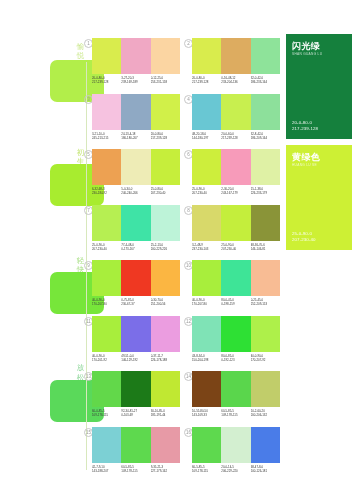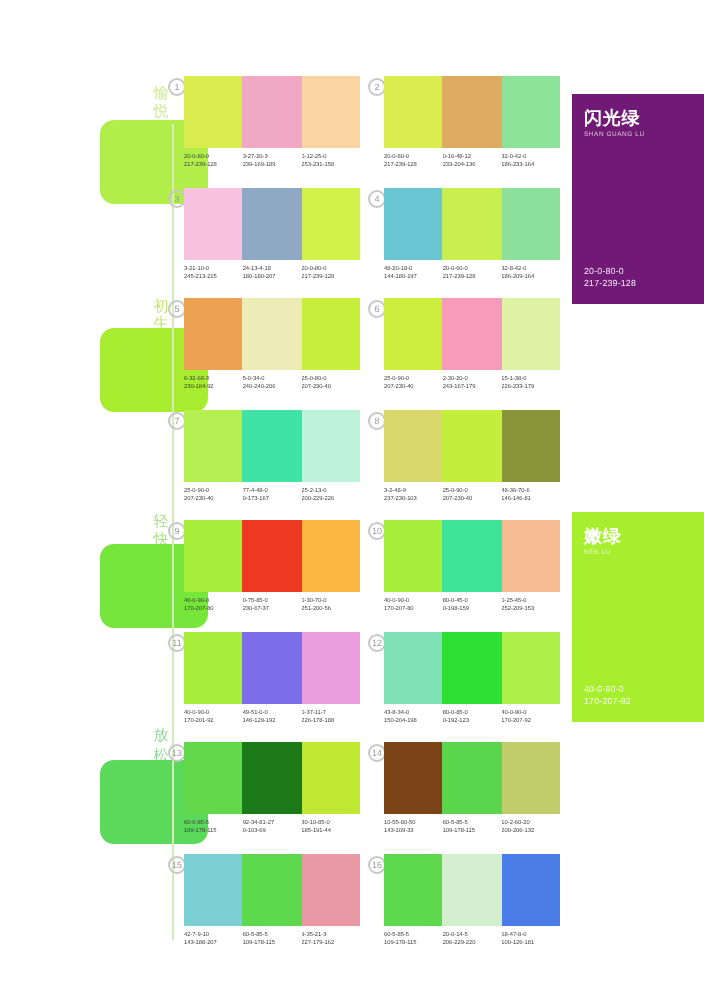--- a/index.html
+++ b/index.html
@@ -540,31 +540,31 @@
           </div>
           <div class="code-cell">
             <span class="code-cmyk">68-47-8-0</span>
             <span class="code-rgb">100-126-181</span>
           </div>
         </div>
       </div>
     </div>
 
   <div id="named-column">
-      <div class="named-panel" style="background: #701a75; top: 13px;">
+      <div class="named-panel" style="background: #15803d; top: 0px;">
         <div class="named-title">闪光绿</div>
         <div class="named-pinyin">SHAN GUANG LU</div>
         <div class="named-codes">
           <div>20-0-80-0</div>
           <div>217-239-128</div>
         </div>
       </div>
-      <div class="named-panel" style="background: rgb(166, 238, 46); top: 222px;">
-        <div class="named-title">嫩绿</div>
-        <div class="named-pinyin">NEN LU</div>
+      <div class="named-panel" style="background: rgb(205, 240, 52); top: 111px;">
+        <div class="named-title">黄绿色</div>
+        <div class="named-pinyin">HUANG LU SE</div>
         <div class="named-codes">
-          <div>40-0-90-0</div>
-          <div>170-207-92</div>
+          <div>25-0-90-0</div>
+          <div>207-230-40</div>
         </div>
       </div>
     </div>
 
 </div>
 
 </body></html>

